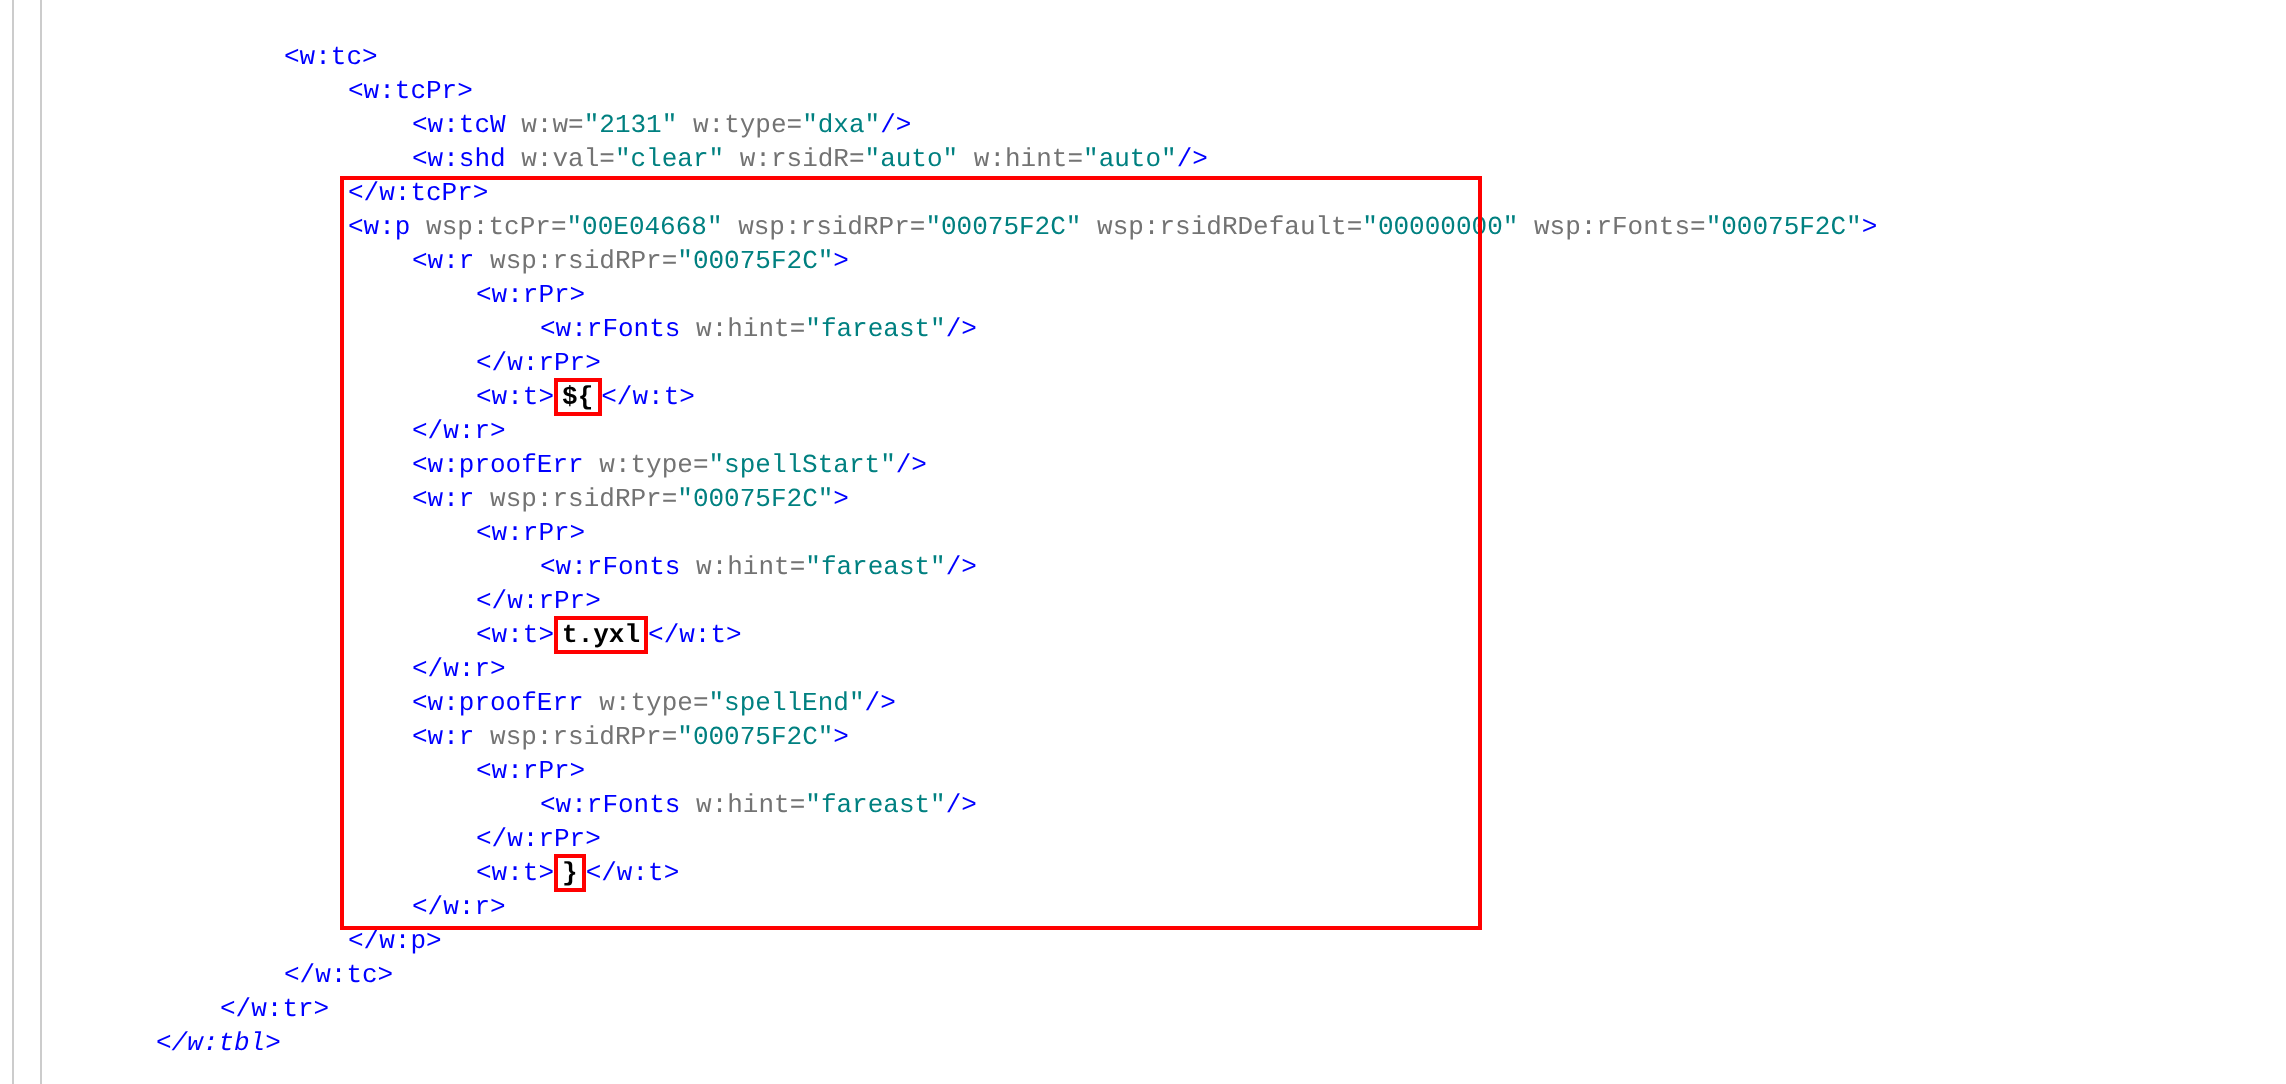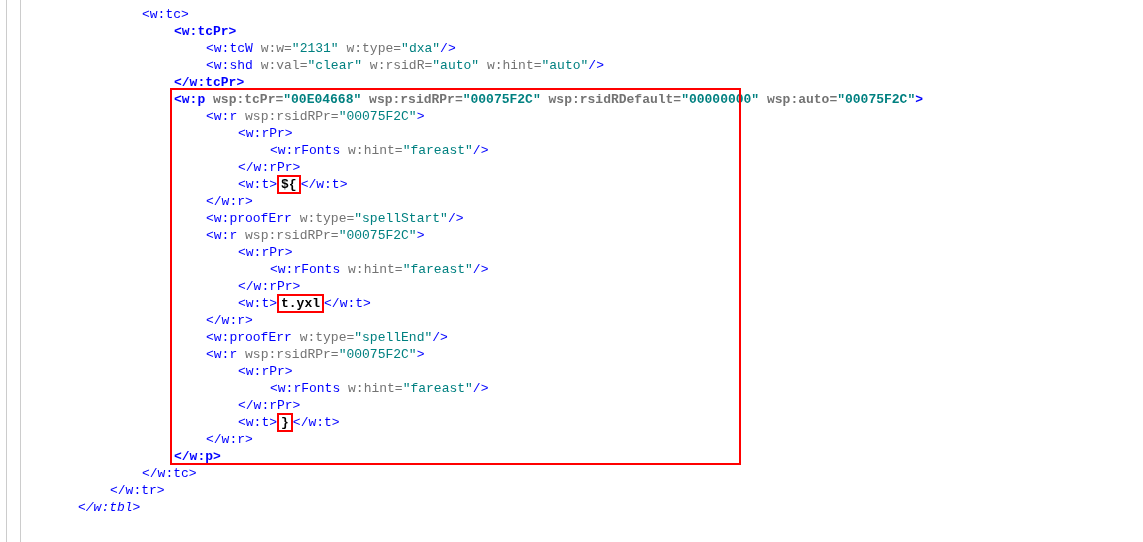--- a/index.html
+++ b/index.html
@@ -21,28 +21,28 @@
 .gutter-line {
   position: absolute;
   left: 6px;
   top: 0;
   bottom: 0;
   width: 1px;
   background: #ccc;
 }
 .code {
   padding-left: 30px;
-  padding-top: 6px;
+  padding-top: 20px;
   line-height: 17px;
 }
 .line { height: 17px; position: relative; }
 .i1 { padding-left: 48px; font-style: italic; }
 .i2 { padding-left: 80px; }
 .i3 { padding-left: 112px; }
-.i4 { padding-left: 144px; font-weight: bold; }
+.i4 { padding-left: 144px; }
 .i5 { padding-left: 176px; }
 .i6 { padding-left: 208px; }
 .i7 { padding-left: 240px; }
 .tag { color: #0000ff; }
 .attr { color: #737373; }
 .val { color: #008080; }
 .txt { color: #000; font-weight: bold; }
 .redbox-big {
   position: absolute;
   border: 2px solid red;
@@ -63,21 +63,21 @@
   <div class="gutter-line"></div>
 </div>
 
 <div class="code">
 
 <div class="line i3"><span class="tag">&lt;w:tc&gt;</span></div>
 <div class="line i4"><span class="tag">&lt;w:tcPr&gt;</span></div>
 <div class="line i5"><span class="tag">&lt;w:tcW</span> <span class="attr">w:w=</span><span class="val">"2131"</span> <span class="attr">w:type=</span><span class="val">"dxa"</span><span class="tag">/&gt;</span></div>
 <div class="line i5"><span class="tag">&lt;w:shd</span> <span class="attr">w:val=</span><span class="val">"clear"</span> <span class="attr">w:rsidR=</span><span class="val">"auto"</span> <span class="attr">w:hint=</span><span class="val">"auto"</span><span class="tag">/&gt;</span></div>
 <div class="line i4"><span class="tag">&lt;/w:tcPr&gt;</span></div>
-<div class="line i4"><span class="tag">&lt;w:p</span> <span class="attr">wsp:tcPr=</span><span class="val">"00E04668"</span> <span class="attr">wsp:rsidRPr=</span><span class="val">"00075F2C"</span> <span class="attr">wsp:rsidRDefault=</span><span class="val">"00000000"</span> <span class="attr">wsp:auto=</span><span class="val">"00075F2C"</span><span class="tag">&gt;</span></div>
+<div class="line i4"><span class="tag">&lt;w:p</span> <span class="attr">wsp:tcPr=</span><span class="val">"00E04668"</span> <span class="attr">wsp:rsidRPr=</span><span class="val">"00075F2C"</span> <span class="attr">wsp:rsidRDefault=</span><span class="val">"00000000"</span> <span class="attr">wsp:rFonts=</span><span class="val">"00075F2C"</span><span class="tag">&gt;</span></div>
 <div class="line i5"><span class="tag">&lt;w:r</span> <span class="attr">wsp:rsidRPr=</span><span class="val">"00075F2C"</span><span class="tag">&gt;</span></div>
 <div class="line i6"><span class="tag">&lt;w:rPr&gt;</span></div>
 <div class="line i7"><span class="tag">&lt;w:rFonts</span> <span class="attr">w:hint=</span><span class="val">"fareast"</span><span class="tag">/&gt;</span></div>
 <div class="line i6"><span class="tag">&lt;/w:rPr&gt;</span></div>
 <div class="line i6"><span class="tag">&lt;w:t&gt;</span><span class="redbox-small"><span class="txt">${</span></span><span class="tag">&lt;/w:t&gt;</span></div>
 <div class="line i5"><span class="tag">&lt;/w:r&gt;</span></div>
 <div class="line i5"><span class="tag">&lt;w:proofErr</span> <span class="attr">w:type=</span><span class="val">"spellStart"</span><span class="tag">/&gt;</span></div>
 <div class="line i5"><span class="tag">&lt;w:r</span> <span class="attr">wsp:rsidRPr=</span><span class="val">"00075F2C"</span><span class="tag">&gt;</span></div>
 <div class="line i6"><span class="tag">&lt;w:rPr&gt;</span></div>
 <div class="line i7"><span class="tag">&lt;w:rFonts</span> <span class="attr">w:hint=</span><span class="val">"fareast"</span><span class="tag">/&gt;</span></div>

